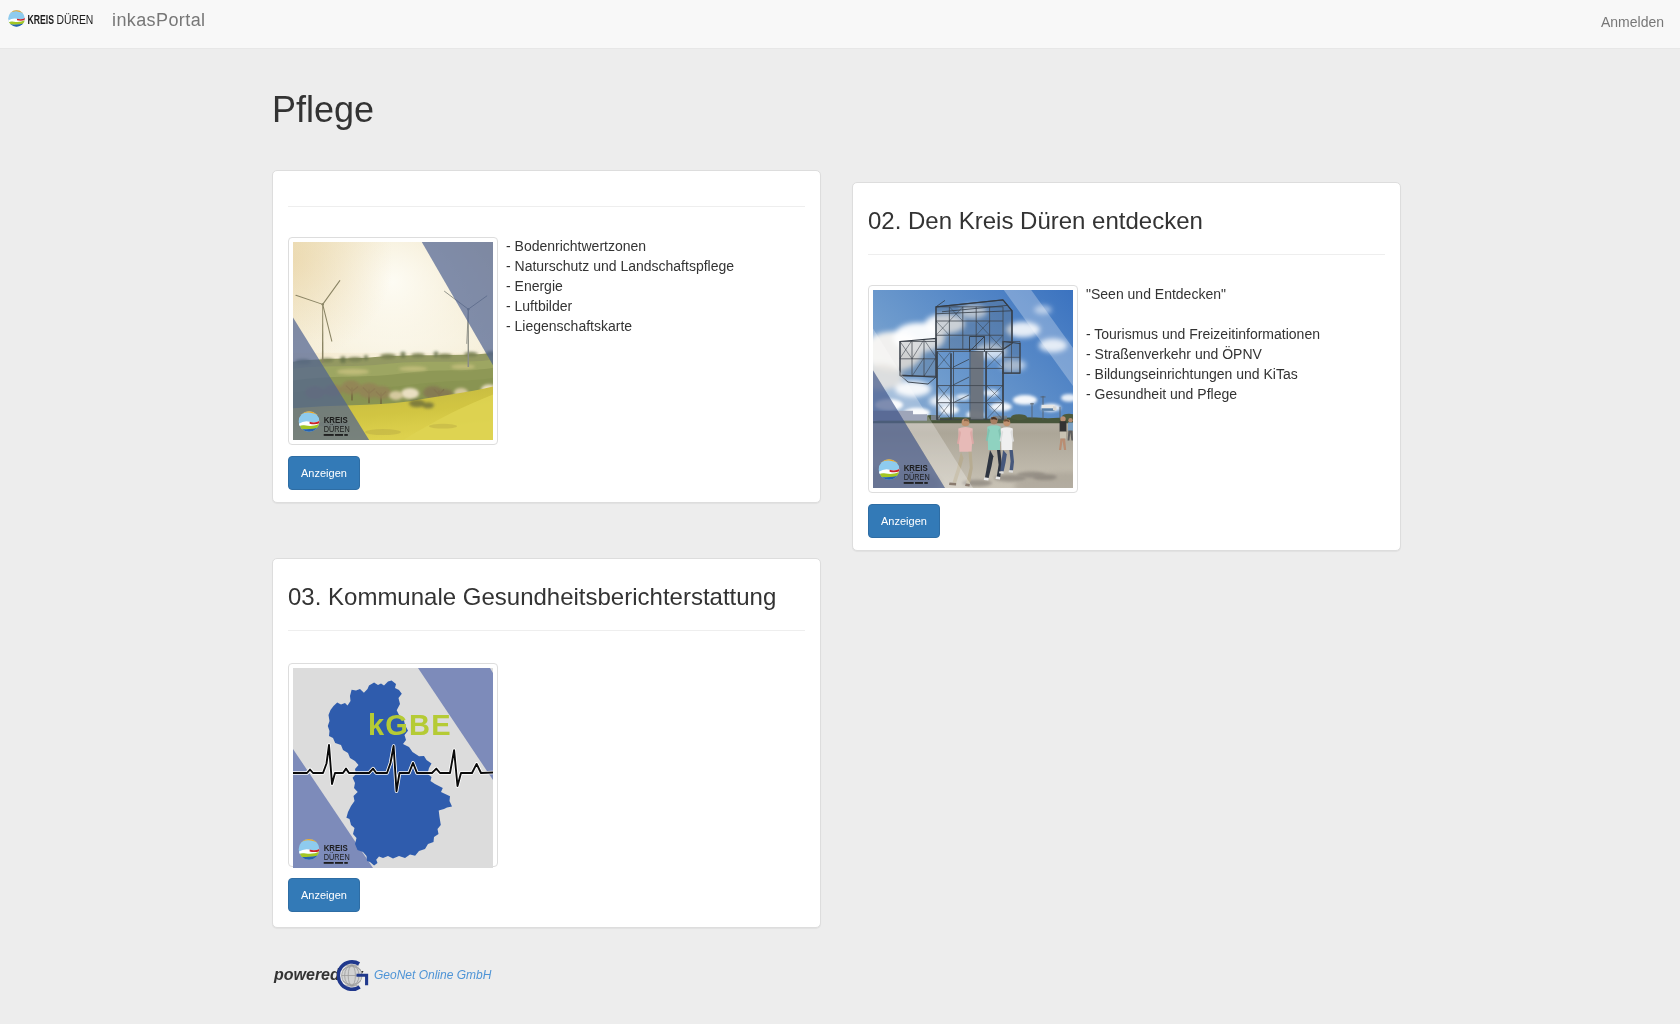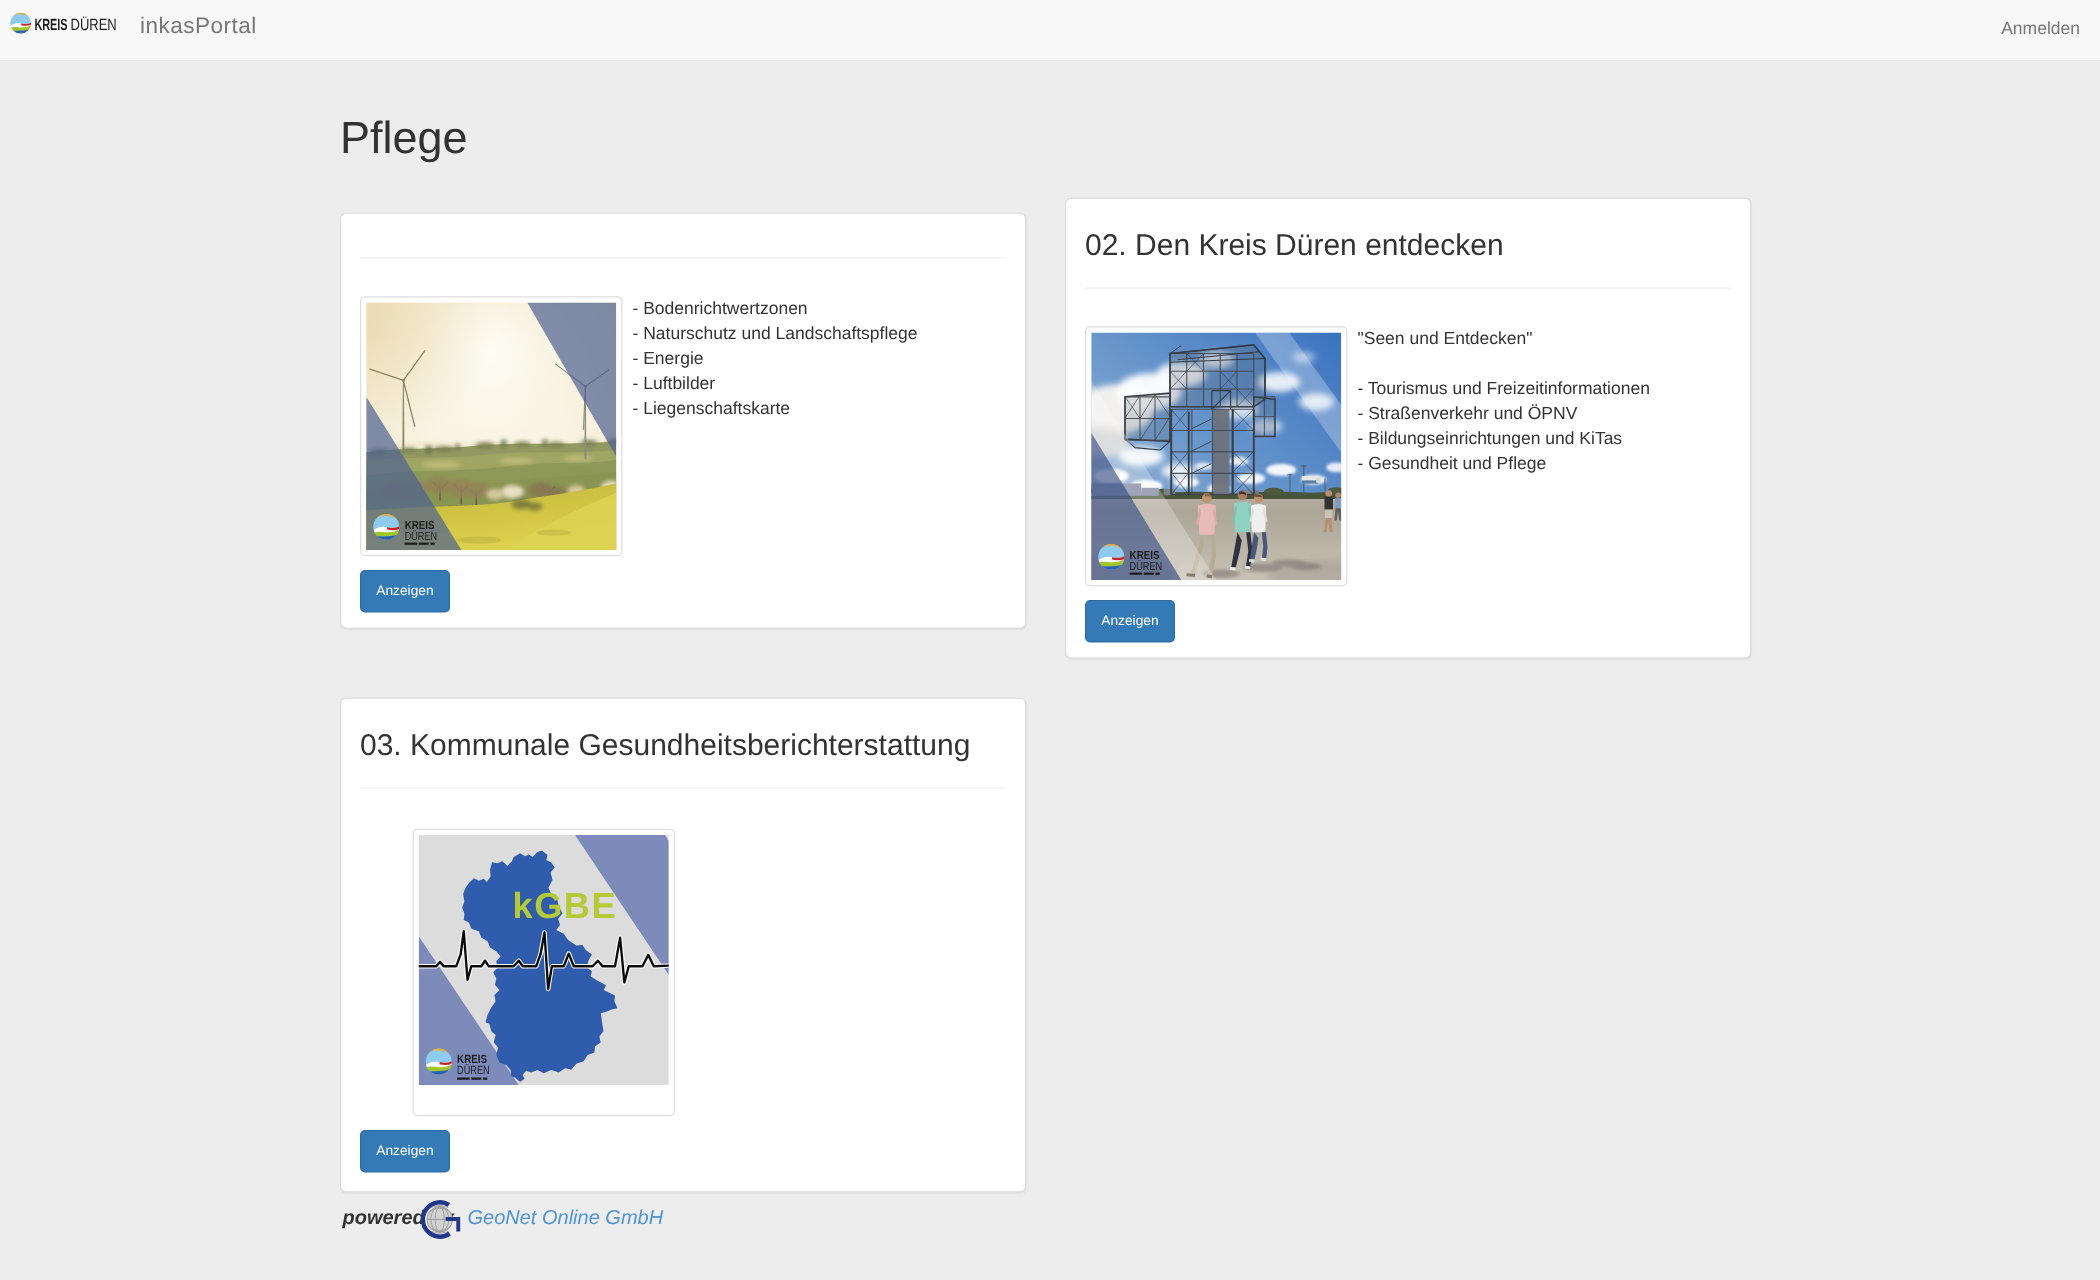--- a/index.html
+++ b/index.html
@@ -14,21 +14,21 @@
 .panel h3{font-size:24px;line-height:26px;font-weight:normal;margin:10px 0;color:#333;}
 .panel hr{border:0;border-top:1px solid #eee;margin:20px 0 0;}
 .media{margin-top:30px;display:flex;align-items:flex-start;}
 .thumb{flex:0 0 auto;width:210px;box-sizing:border-box;background:#fff;border:1px solid #ddd;border-radius:4px;padding:4px;}
 .thumb svg{display:block;}
 .mbody{margin-left:8px;font-size:14px;line-height:20px;color:#333;}
 .btn{display:inline-block;margin-top:11px;padding:6px 12px;background:#337ab7;border:1px solid #2e6da4;border-radius:4px;color:#fff;font-size:11px;line-height:20px;}
 .footer{position:absolute;left:274px;top:953px;height:46px;font-style:italic;color:#333;}
 .footer .glogo{position:absolute;left:63px;top:7px;}
 .footer .pwb{position:absolute;left:0;top:14px;font-size:16px;line-height:16px;white-space:nowrap;font-weight:bold;}
-.footer a{position:absolute;left:100px;top:14px;font-size:16px;line-height:16px;color:#4e94d6;text-decoration:none;white-space:nowrap;}
+.footer a{position:absolute;left:100px;top:14px;font-size:12px;line-height:16px;color:#4e94d6;text-decoration:none;white-space:nowrap;}
 </style>
 </head>
 <body>
 <div class="nav">
   <span class="brandlogo"><svg width="90" height="20" viewBox="0 0 90 20">
 <g transform="translate(8.5,8.5) scale(0.5) translate(-17,-17)">
 <clipPath id="kch">
             <circle cx="17" cy="17" r="16.6"></circle>
           </clipPath>
 <g clip-path="url(#kch)">
@@ -175,21 +175,21 @@
               <rect x="51.3" y="194" width="3.5" height="1.8"></rect>
             </g>
 </g>
 </svg>
       </div>
     <div class="mbody" style="margin-top:-1px;">- Bodenrichtwertzonen<br>- Naturschutz und Landschaftspflege<br>- Energie<br>- Luftbilder<br>- Liegenschaftskarte</div>
   </div>
   <span class="btn">Anzeigen</span>
 </div>
 
-<div class="panel" style="left:852px;top:158px;">
+<div class="panel" style="left:852px;top:182px;">
   <h3>02. Den Kreis Düren entdecken</h3>
   <hr>
   <div class="media">
     <div class="thumb" style="height:208px;">
         <svg width="200" height="198" viewBox="0 0 200 200" preserveAspectRatio="none">
 <defs>
 <linearGradient id="sky2" x1="0" y1="1" x2="1" y2="0">
 <stop offset="0" stop-color="#aebfd4"></stop>
               <stop offset="0.45" stop-color="#6e9bcd"></stop>
               <stop offset="1" stop-color="#3b73c0"></stop>
@@ -360,21 +360,21 @@
       </div>
     <div class="mbody" style="margin-top:-1px;">"Seen und Entdecken"<br><br>- Tourismus und Freizeitinformationen<br>- Straßenverkehr und ÖPNV<br>- Bildungseinrichtungen und KiTas<br>- Gesundheit und Pflege</div>
   </div>
   <span class="btn">Anzeigen</span>
 </div>
 
 <div class="panel" style="left:272px;top:558px;padding-bottom:15px;">
   <h3>03. Kommunale Gesundheitsberichterstattung</h3>
   <hr>
   <div class="media" style="margin-top:32px;">
-    <div class="thumb" style="height:230px;margin-left:42px;">
+    <div class="thumb" style="height:204px;">
         <svg width="200" height="200" viewBox="0 0 200 200">
 <rect width="200" height="200" fill="#dcdcdc"></rect>
 <polygon points="125,0 197,0 200,5 200,112" fill="#7d8bba"></polygon>
 <polygon points="0,81 80,200 0,200" fill="#7d8bba"></polygon>
 <path d="M98.6,12.4 L103,16 L102,20 L106,22 L108.8,25.8 L105.5,30 L107,36 L103.7,42.2 L106,47 L110.5,50 L112,57 L115,62.7 L111.5,67 L113,72 L110,76 L116,79 L119.5,84 L126,88.3 L131,88 L133.5,92 L138.5,95.5 L136,100 L134.4,105.7 L138.5,109 L137.5,113 L142,116 L149.8,120.1 L148,124 L157,128.3 L156.5,133 L159,138.5 L154,139.5 L151,141 L145.7,142.6 L146.5,149 L147.8,157 L144.5,161 L145.5,166 L141,169 L140.5,174 L135,176 L132,181 L126,183 L122.1,187.7 L117,186.5 L112,190 L106,188 L100,190.5 L95,188 L90,190 L86,188.5 L83.2,191.8 L84.5,195 L81.1,197.5 L77,194 L74,193 L73.5,188 L70,184 L64.5,182 L62,176 L63.5,170 L60,166 L61.5,160 L58,157 L56.5,151 L53.4,149.8 L55,144 L58,138 L61.5,133 L60.5,128 L64.7,124 L61,120 L62,115 L59.6,109.8 L63,106 L62,101 L65.5,97 L62,93 L57,90 L55,85 L50,82 L48,77 L42.2,75 L40,70 L36,68 L36.5,63 L34.8,58 L36.5,53 L35.5,47 L37.5,42 L40.5,38 L44.2,34.5 L48,36.5 L52,35 L54.5,37.5 L57.5,33 L57,28 L58.6,21.7 L63,22.5 L67,21 L70.9,24.7 L74.5,21 L76,17.5 L81.1,14.5 L85,17 L88,15.5 L91,17.5 L95,13.5 Z" fill="#2f5cad"></path>
 <polyline points="0,105 14,105 17,101.5 20,105 30,105 33.5,95.5 36,77 39,116 42,105 50,105 53,100.6 56,105 76,105 80,100.6 83.2,105 94,105 97.5,95 100.6,78 103.5,123.2 106.5,105 116,105 120,94.9 124,105 139,105 143.3,100.6 147,105 157,105 161.1,82.2 164.5,118 168,105 179,105 183.6,95.9 188,105 200,104.5" fill="none" stroke="#ffffff" stroke-width="3.6" stroke-linejoin="round" stroke-linecap="round"></polyline>
 <polyline points="0,105 14,105 17,101.5 20,105 30,105 33.5,95.5 36,77 39,116 42,105 50,105 53,100.6 56,105 76,105 80,100.6 83.2,105 94,105 97.5,95 100.6,78 103.5,123.2 106.5,105 116,105 120,94.9 124,105 139,105 143.3,100.6 147,105 157,105 161.1,82.2 164.5,118 168,105 179,105 183.6,95.9 188,105 200,104.5" fill="none" stroke="#0a0a0a" stroke-width="1.9" stroke-linejoin="round" stroke-linecap="round"></polyline>
 <text x="75" y="66.5" font-family="Liberation Sans, sans-serif" font-size="29" font-weight="bold" fill="#b5cb35" letter-spacing="1.2">kGBE</text>
 <g>
 <g transform="translate(16,181.3) scale(0.627) translate(-17,-17)">

